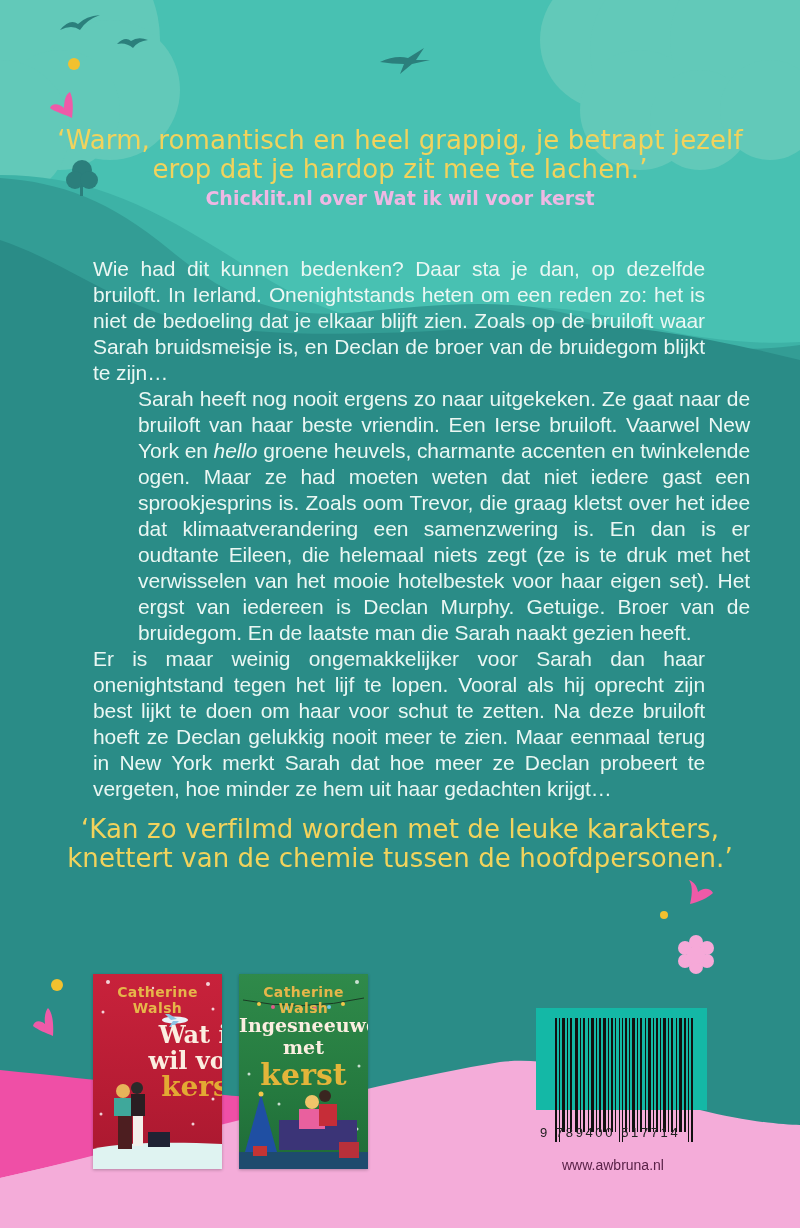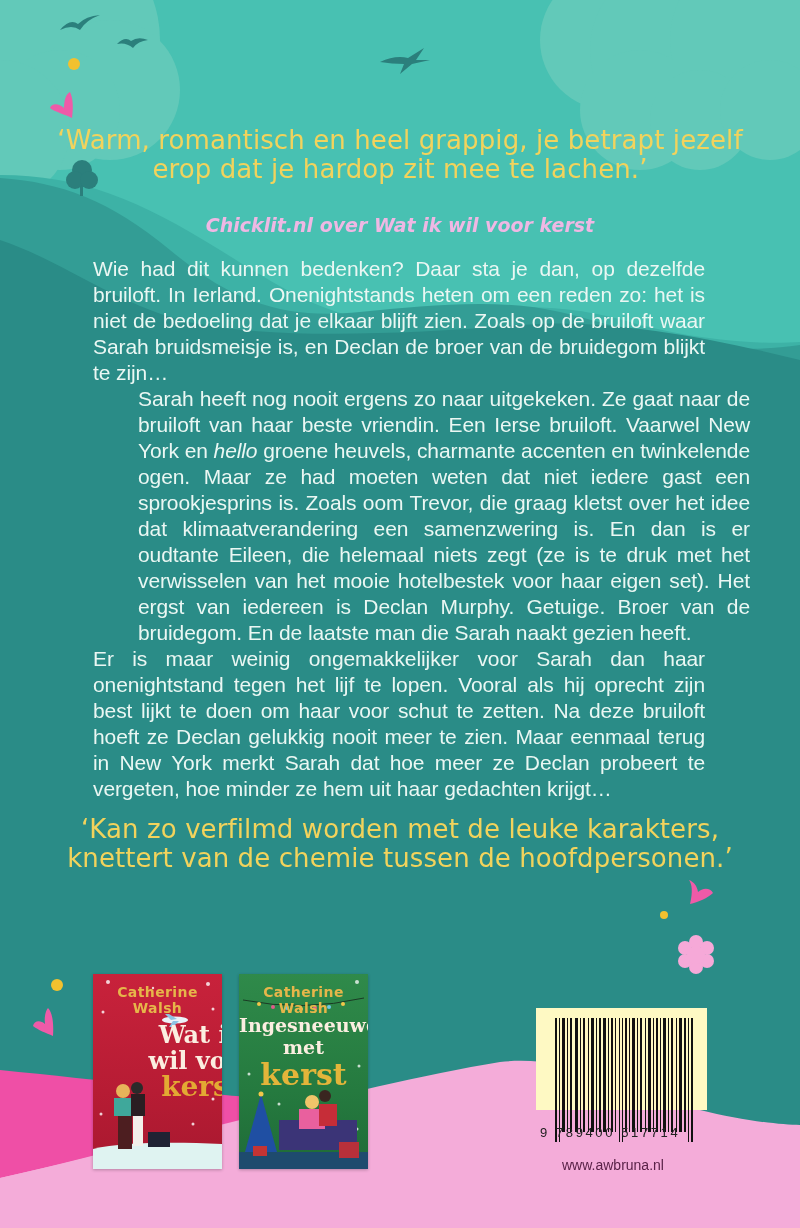--- a/index.html
+++ b/index.html
@@ -14,21 +14,21 @@
     .quote {
       position: absolute; left: 0; width: 800px; text-align: center;
       font-family: "DejaVu Sans", sans-serif;
     }
     .quote .q-line {
       display: block; color: #f2d35c; font-size: 26px; line-height: 29px;
       letter-spacing: 0.1px;
     }
     .quote .q-src {
       display: block; color: #efb8e4; font-size: 19px; line-height: 29px;
-      font-weight: bold; font-style: italic; margin-top: 27px;
+      font-weight: bold; 
     }
     .q1 { top: 126px; }
     .q2 { top: 815px; }
 
     .blurb {
       position: absolute; left: 93px; width: 612px;
       color: #eaf7f3; font-family: "Liberation Sans", sans-serif;
       font-size: 21px; line-height: 26px; text-align: justify;
       text-align-last: left;
       letter-spacing: -0.1px;
@@ -54,21 +54,21 @@
       font-family: "DejaVu Serif", serif; font-weight: bold; color: #fbeee0;
       line-height: 26px;
     }
     .book-red .title { top: 48px; font-size: 24px; padding-left: 44px; }
     .book-red .title .kw { color: #e3a933; font-size: 28px; }
     .book-green .title { top: 40px; font-size: 19px; line-height: 22px; }
     .book-green .title .kw { color: #e3b53a; font-size: 30px; line-height: 34px; display:block; }
 
     .barcode-box {
       position: absolute; left: 536px; top: 1008px; width: 171px; height: 102px;
-      background: #fef9c3;
+      background: #14b8a6;
     }
     .barcode-digits {
       position: absolute; left: 4px; top: 128px; width: 170px;
       font-family: "Liberation Sans", sans-serif; font-size: 13px; color: #222;
       letter-spacing: 2.6px;
     }
     .website {
       position: absolute; left: 562px; top: 1157px;
       font-family: "Liberation Sans", sans-serif; font-size: 14px; color: #5a2248;
     }

